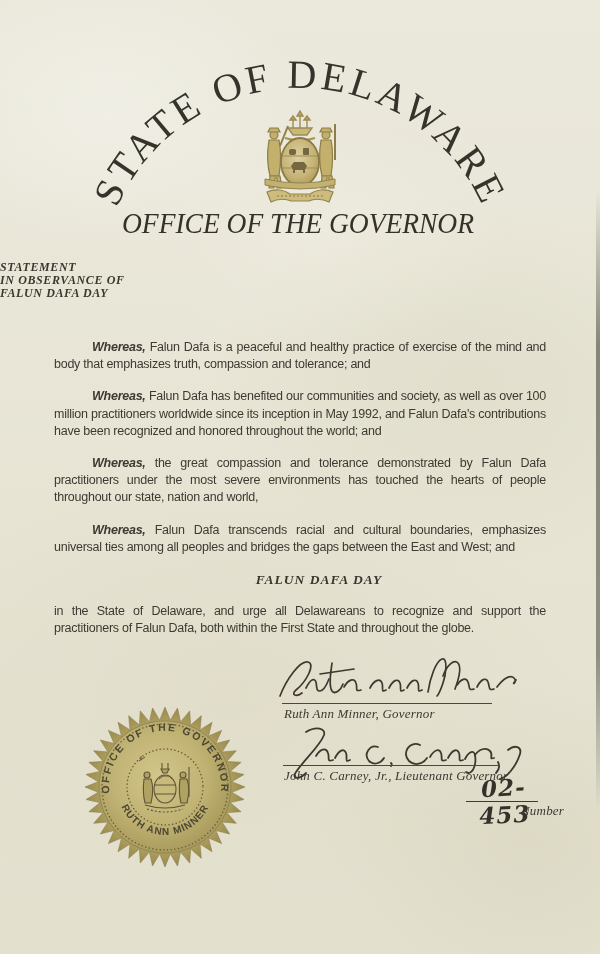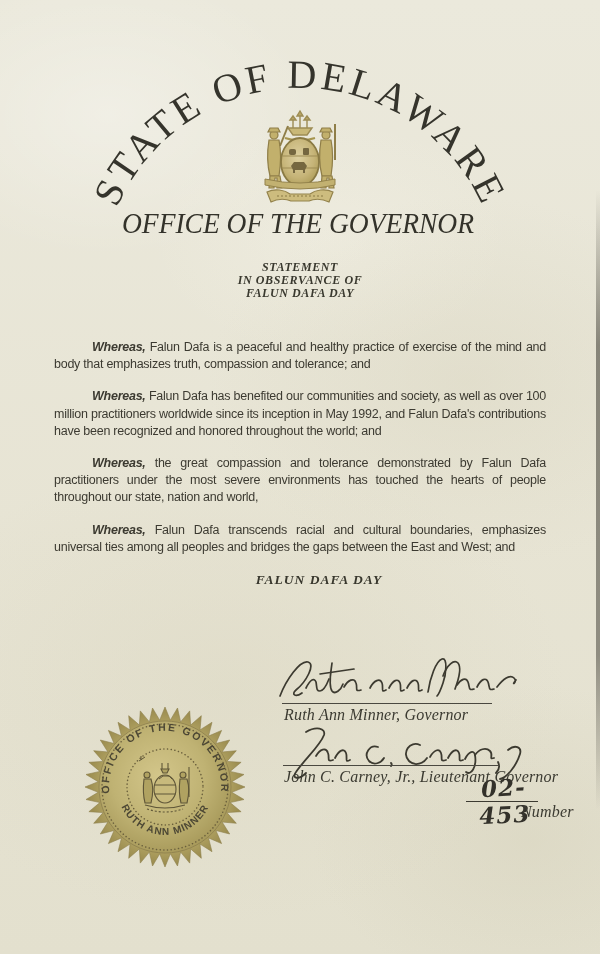--- a/index.html
+++ b/index.html
@@ -12,41 +12,41 @@
       radial-gradient(ellipse 520px 360px at 38% 72%, rgba(213,208,183,.30), transparent 65%),
       radial-gradient(ellipse 360px 260px at 88% 88%, rgba(200,195,168,.26), transparent 60%),
       radial-gradient(ellipse 300px 200px at 55% 25%, rgba(245,243,232,.35), transparent 60%),
       linear-gradient(180deg,#ebe9dc 0%,#e7e4d4 55%,#e3e0ce 100%);
   }
   .abs{position:absolute;}
   
   #edge-right{right:0;top:190px;height:620px;width:4px;
     background:linear-gradient(to bottom,transparent,rgba(58,56,48,.55) 25%,rgba(58,56,48,.5) 75%,transparent);}
   
-  #statement{top:261px;left:0;width:600px;text-align:center;
+  #statement{top:261px;left:0;width:600px;
     font-family:"Liberation Serif","DejaVu Serif",serif;
     font-style:italic;font-weight:700;font-size:12px;line-height:13px;
     letter-spacing:.6px;color:#3a392f;}
   
   #body-copy{top:324px;left:54px;width:492px;
     font-size:12.5px;line-height:17.2px;letter-spacing:-.25px;
     color:#3c3a31;text-align:justify;}
   #body-copy p{margin:15px 0 9px 0;text-indent:38px;}
   #body-copy p.no-indent{text-indent:0;}
   #body-copy p.gap-before{margin-top:14px;}
   #body-copy .lead{font-weight:700;font-style:italic;}
   #declaration-line{margin:8px 0;text-align:center;text-indent:0;
     font-family:"Liberation Serif","DejaVu Serif",serif;
     font-style:italic;font-weight:700;font-size:13.5px;letter-spacing:1px;color:#38372d;}
   
   .sig-line{border-bottom:1px solid #4a4840;height:0;}
   #sig-line-1{top:703px;left:282px;width:210px;}
   #sig-line-2{top:765px;left:283px;width:215px;}
   .sig-label{font-family:"Liberation Serif","DejaVu Serif",serif;
-    font-style:italic;font-size:16px;color:#3b3a31;letter-spacing:.2px;white-space:nowrap;}
+    font-style:italic;font-size:13px;color:#3b3a31;letter-spacing:.2px;white-space:nowrap;}
   #sig-label-1{top:706px;left:284px;}
   #sig-label-2{top:768px;left:284px;text-align:right;}
   
   #number-value{top:774px;left:468px;width:72px;text-align:center;
     font-family:"DejaVu Serif","Liberation Serif",serif;
     font-weight:700;font-style:italic;font-size:23px;letter-spacing:1px;
     color:#33312a;transform:rotate(-3deg);}
   #number-line{top:801px;left:466px;width:72px;border-bottom:1.5px solid #3c3a31;}
   #number-label{top:803px;left:477px;margin-left:44px;}
   svg text{user-select:none;}
@@ -120,20 +120,21 @@
     <div>IN OBSERVANCE OF</div>
     <div>FALUN DAFA DAY</div>
   </div>
 
   <div id="body-copy" class="abs">
     <p><span class="lead">Whereas,</span> <span>Falun Dafa is a peaceful and healthy practice of exercise of the mind and body that emphasizes truth, compassion and tolerance; and</span></p>
     <p><span class="lead">Whereas,</span> <span>Falun Dafa has benefited our communities and society, as well as over 100 million practitioners worldwide since its inception in May 1992, and Falun Dafa's contributions have been recognized and honored throughout the world; and</span></p>
     <p><span class="lead">Whereas,</span> <span>the great compassion and tolerance demonstrated by Falun Dafa practitioners under the most severe environments has touched the hearts of people throughout our state, nation and world,</span></p>
     <p><span class="lead">Whereas,</span> <span>Falun Dafa transcends racial and cultural boundaries, emphasizes universal ties among all peoples and bridges the gaps between the East and West; and</span></p>
     <p id="declaration-line">FALUN DAFA DAY</p>
+    <p class="no-indent">in the State of Delaware, and urge all Delawareans to recognize and support the practitioners of Falun Dafa, both within the First State and throughout the globe.</p>
   </div>
 
   <svg class="abs" style="top:650px;left:276px;" width="246" height="56" viewBox="0 0 246 56" aria-hidden="true">
     <g fill="none" stroke="#3c3a30" stroke-width="1.7" stroke-linecap="round">
       <path d="M4 46 C10 30 24 10 32 12 C40 14 30 32 20 40 C15 44 19 48 26 43"></path>
       <path d="M30 38 C34 30 38 27 40 32 C41 37 40 41 44 41 C48 41 51 34 53 29"></path>
       <path d="M56 13 C55 22 52 35 56 41 C59 45 65 40 67 34"></path>
       <path d="M44 24 L78 19"></path>
       <path d="M68 37 C72 30 78 27 80 33 C82 38 78 42 85 40"></path>
       <path d="M94 38 C98 30 104 28 106 33 C108 38 104 43 110 40"></path>

